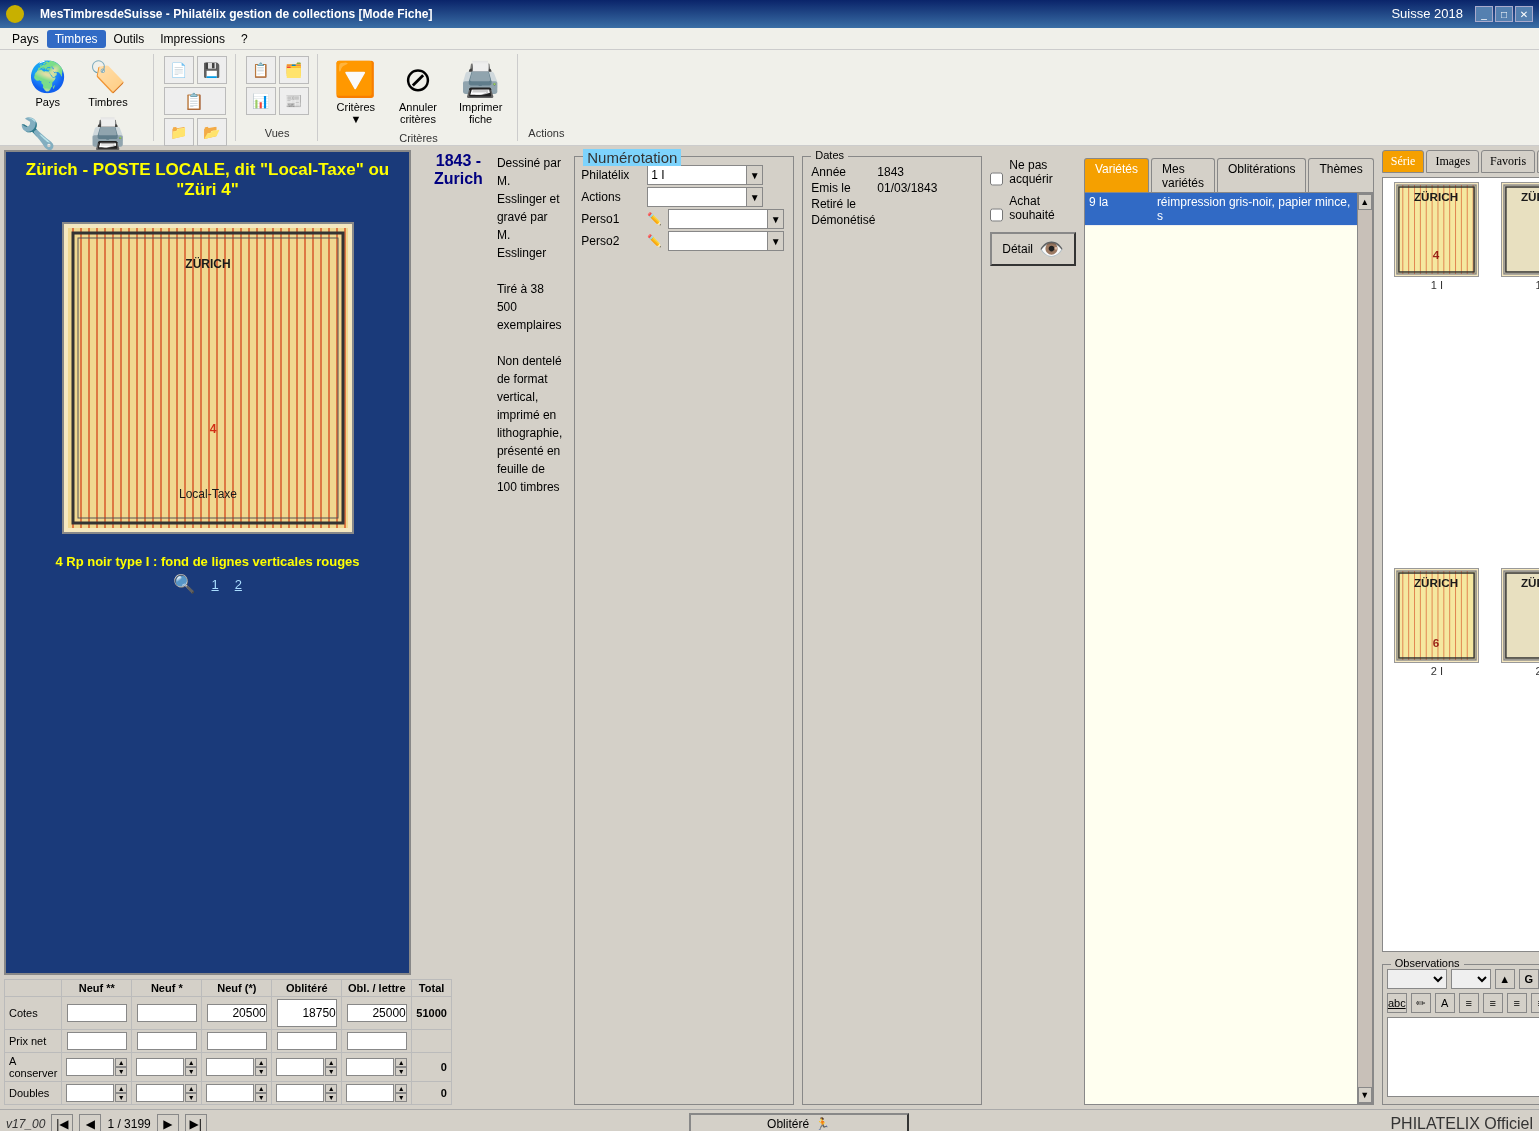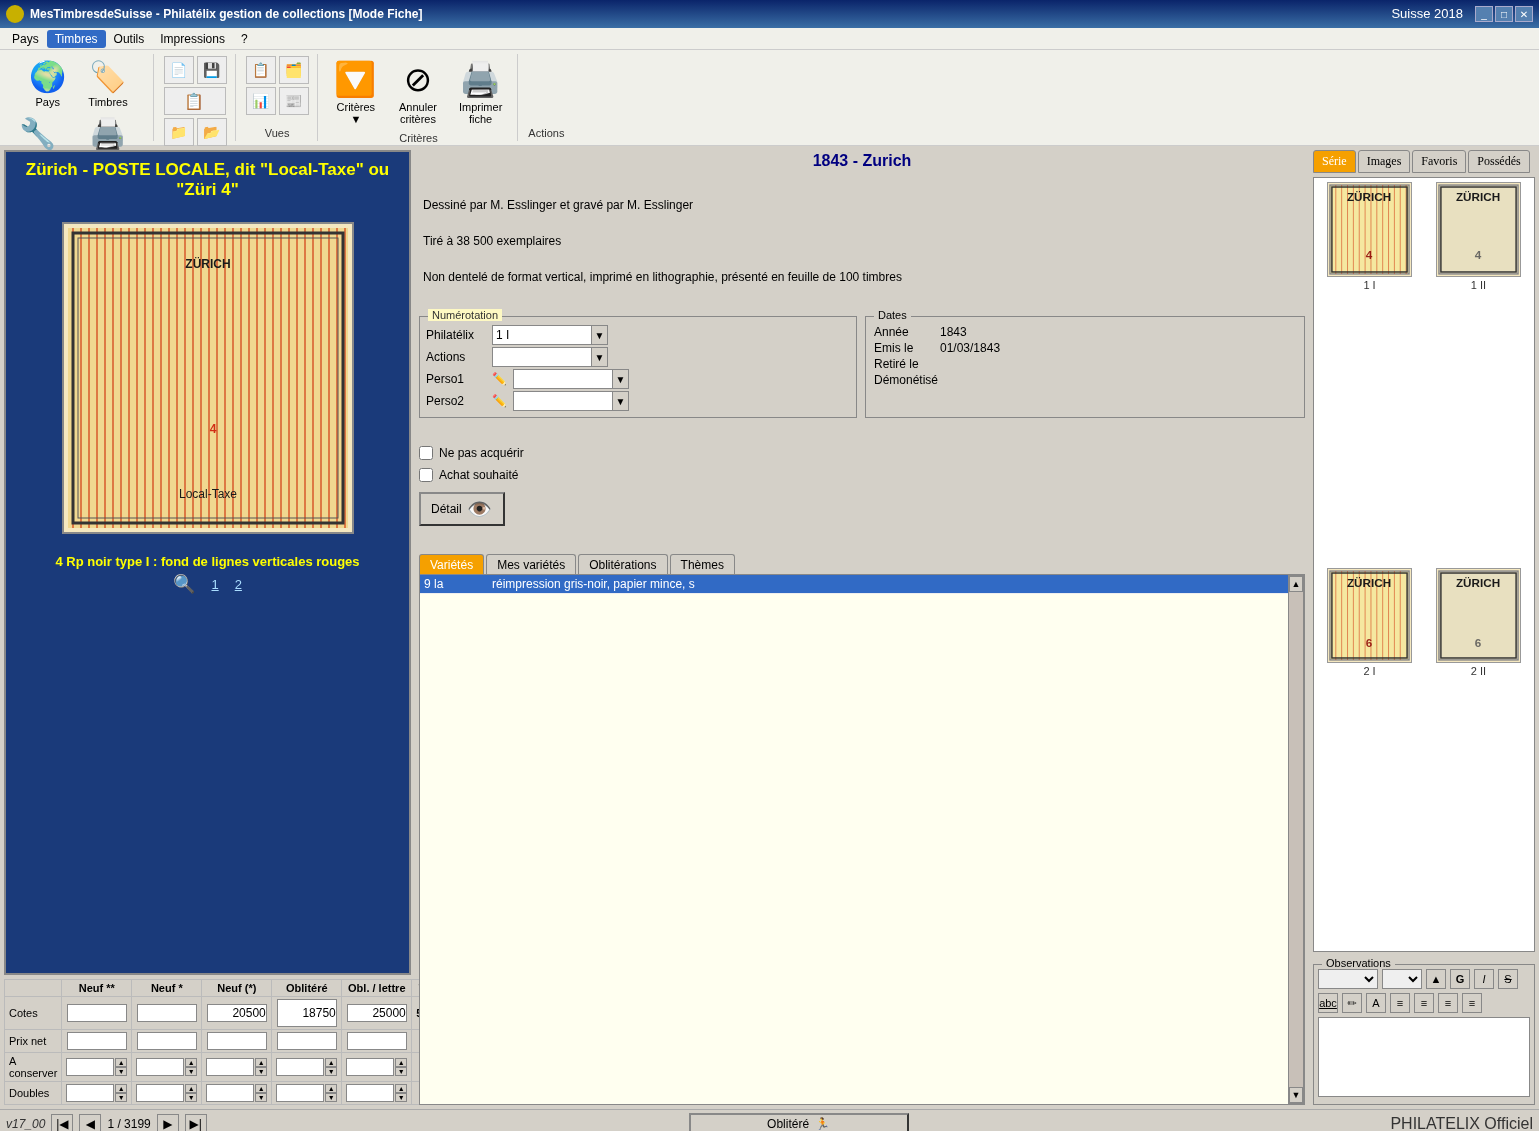--- a/index.html
+++ b/index.html
@@ -8,21 +8,21 @@
     
     .title-bar {
       background: linear-gradient(to bottom, #0a246a, #3a6ea5);
       color: white;
       display: flex;
       align-items: center;
       justify-content: space-between;
       padding: 3px 6px;
       height: 28px;
     }
-    .title-bar-left { display: flex; align-items: center; gap: 6px; font-size: 12px; font-weight: bold; }
+    .title-bar-left { display: flex; align-items: center; gap: 16px; font-size: 12px; font-weight: bold; }
     .title-bar-right { display: flex; gap: 2px; }
     .title-bar-btn {
       background: #5580b0;
       color: white;
       border: 1px solid #aac;
       width: 18px; height: 16px;
       font-size: 10px;
       cursor: pointer;
       display: flex; align-items: center; justify-content: center;
     }
@@ -148,45 +148,46 @@
     td { padding: 2px 4px; border: 1px solid #bbb; font-size: 11px; text-align: center; }
     td.label-cell { text-align: left; background: #d4d0c8; font-weight: normal; }
     .input-spin { display: flex; align-items: center; gap: 1px; }
     .spin-btn { width: 12px; height: 9px; background: #d4d0c8; border: 1px solid #888; font-size: 7px; cursor: pointer; display: flex; align-items: center; justify-content: center; }
     .spin-input { width: 48px; height: 18px; border: 1px solid #888; background: white; text-align: center; font-size: 11px; }
 
     
     .center-panel {
       flex: 1;
       display: flex;
-      flex-direction: column;
+      flex-direction: row;
       padding: 4px;
-      gap: 20px;
+      gap: 8px;
+      margin-left: 13px;
     }
     .stamp-header {
       text-align: center;
       font-size: 16px;
       font-weight: bold;
       color: #000080;
       padding: 2px;
     }
     .group-box {
       border: 1px solid #888;
       padding: 6px 6px 6px 6px;
       position: relative;
       margin-top: 6px;
       background: #d4d0c8;
     }
     .group-box-title {
       position: absolute;
       top: -8px;
       left: 8px;
-      background: #fef9c3;
+      background: #7dd3fc;
       padding: 0 4px;
-      font-size: 11px;
+      font-size: 15px;
       color: #333;
     }
     .field-row {
       display: flex;
       align-items: center;
       gap: 6px;
       margin-top: 2px;
     }
     .field-label { min-width: 60px; font-size: 12px; }
     .field-combo { display: flex; align-items: center; }

